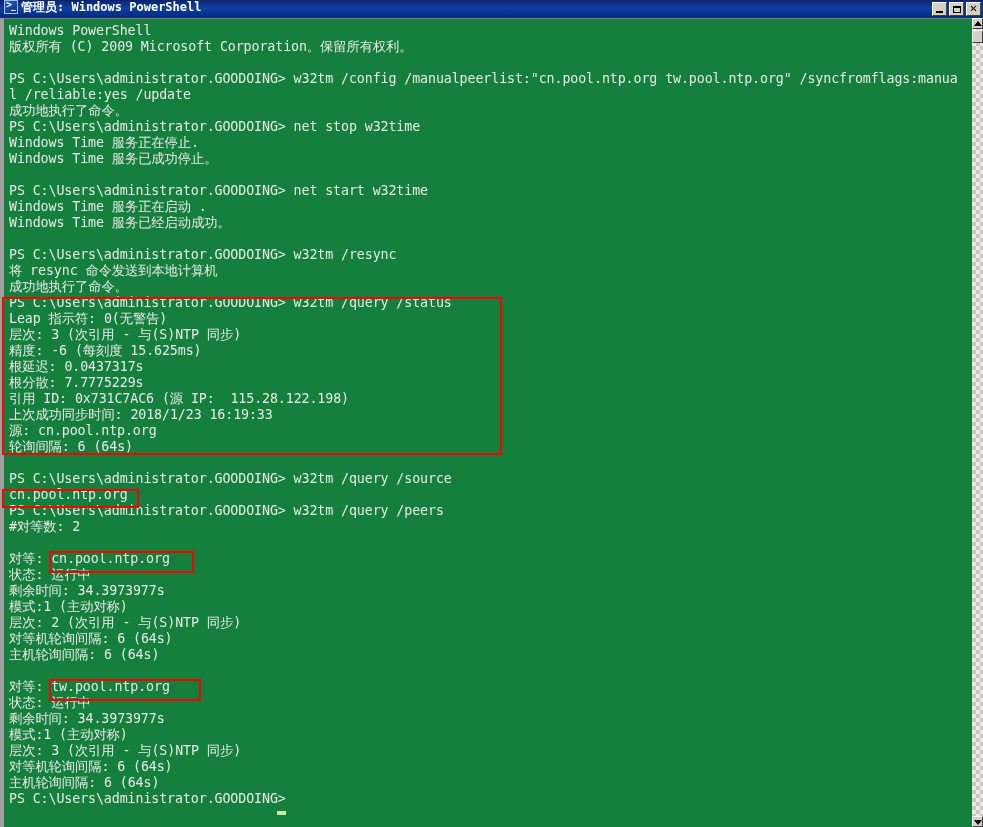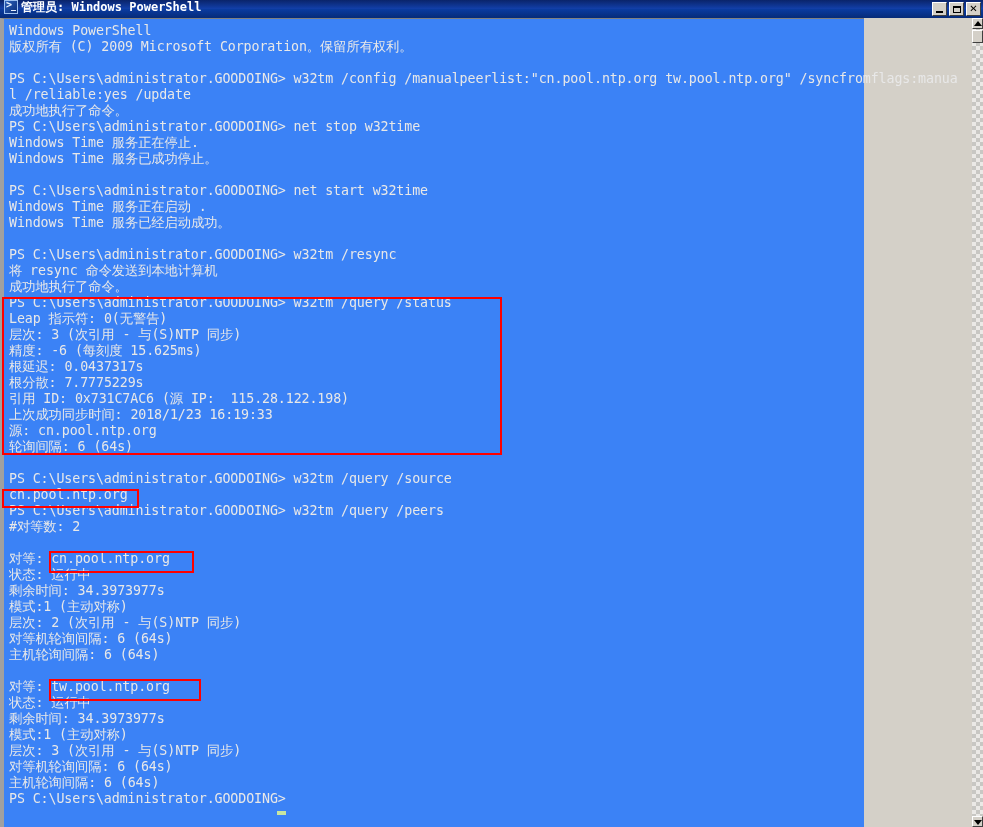--- a/index.html
+++ b/index.html
@@ -111,26 +111,26 @@
     left: 0;
     top: 18px;
     width: 983px;
     height: 809px;
     background: #d4d0c8;
     box-sizing: border-box;
   }
   #console-inner-border {
     position: absolute;
     left: 0; top: 0;
-    width: 864px;
+    width: 972px;
     height: 809px;
     border-left: 4px solid #a0a0a0;
     border-top: 1px solid #808080;
     box-sizing: border-box;
-    background: #3b82f6;
+    background: #15803d;
   }
   #console-text {
     position: absolute;
     left: 5px;
     top: 4px;
     width: 955px;
     height: 800px;
     color: #e8e8e8;
     font-family: "DejaVu Sans Mono", "Liberation Mono", monospace;
     font-size: 13.3px;

